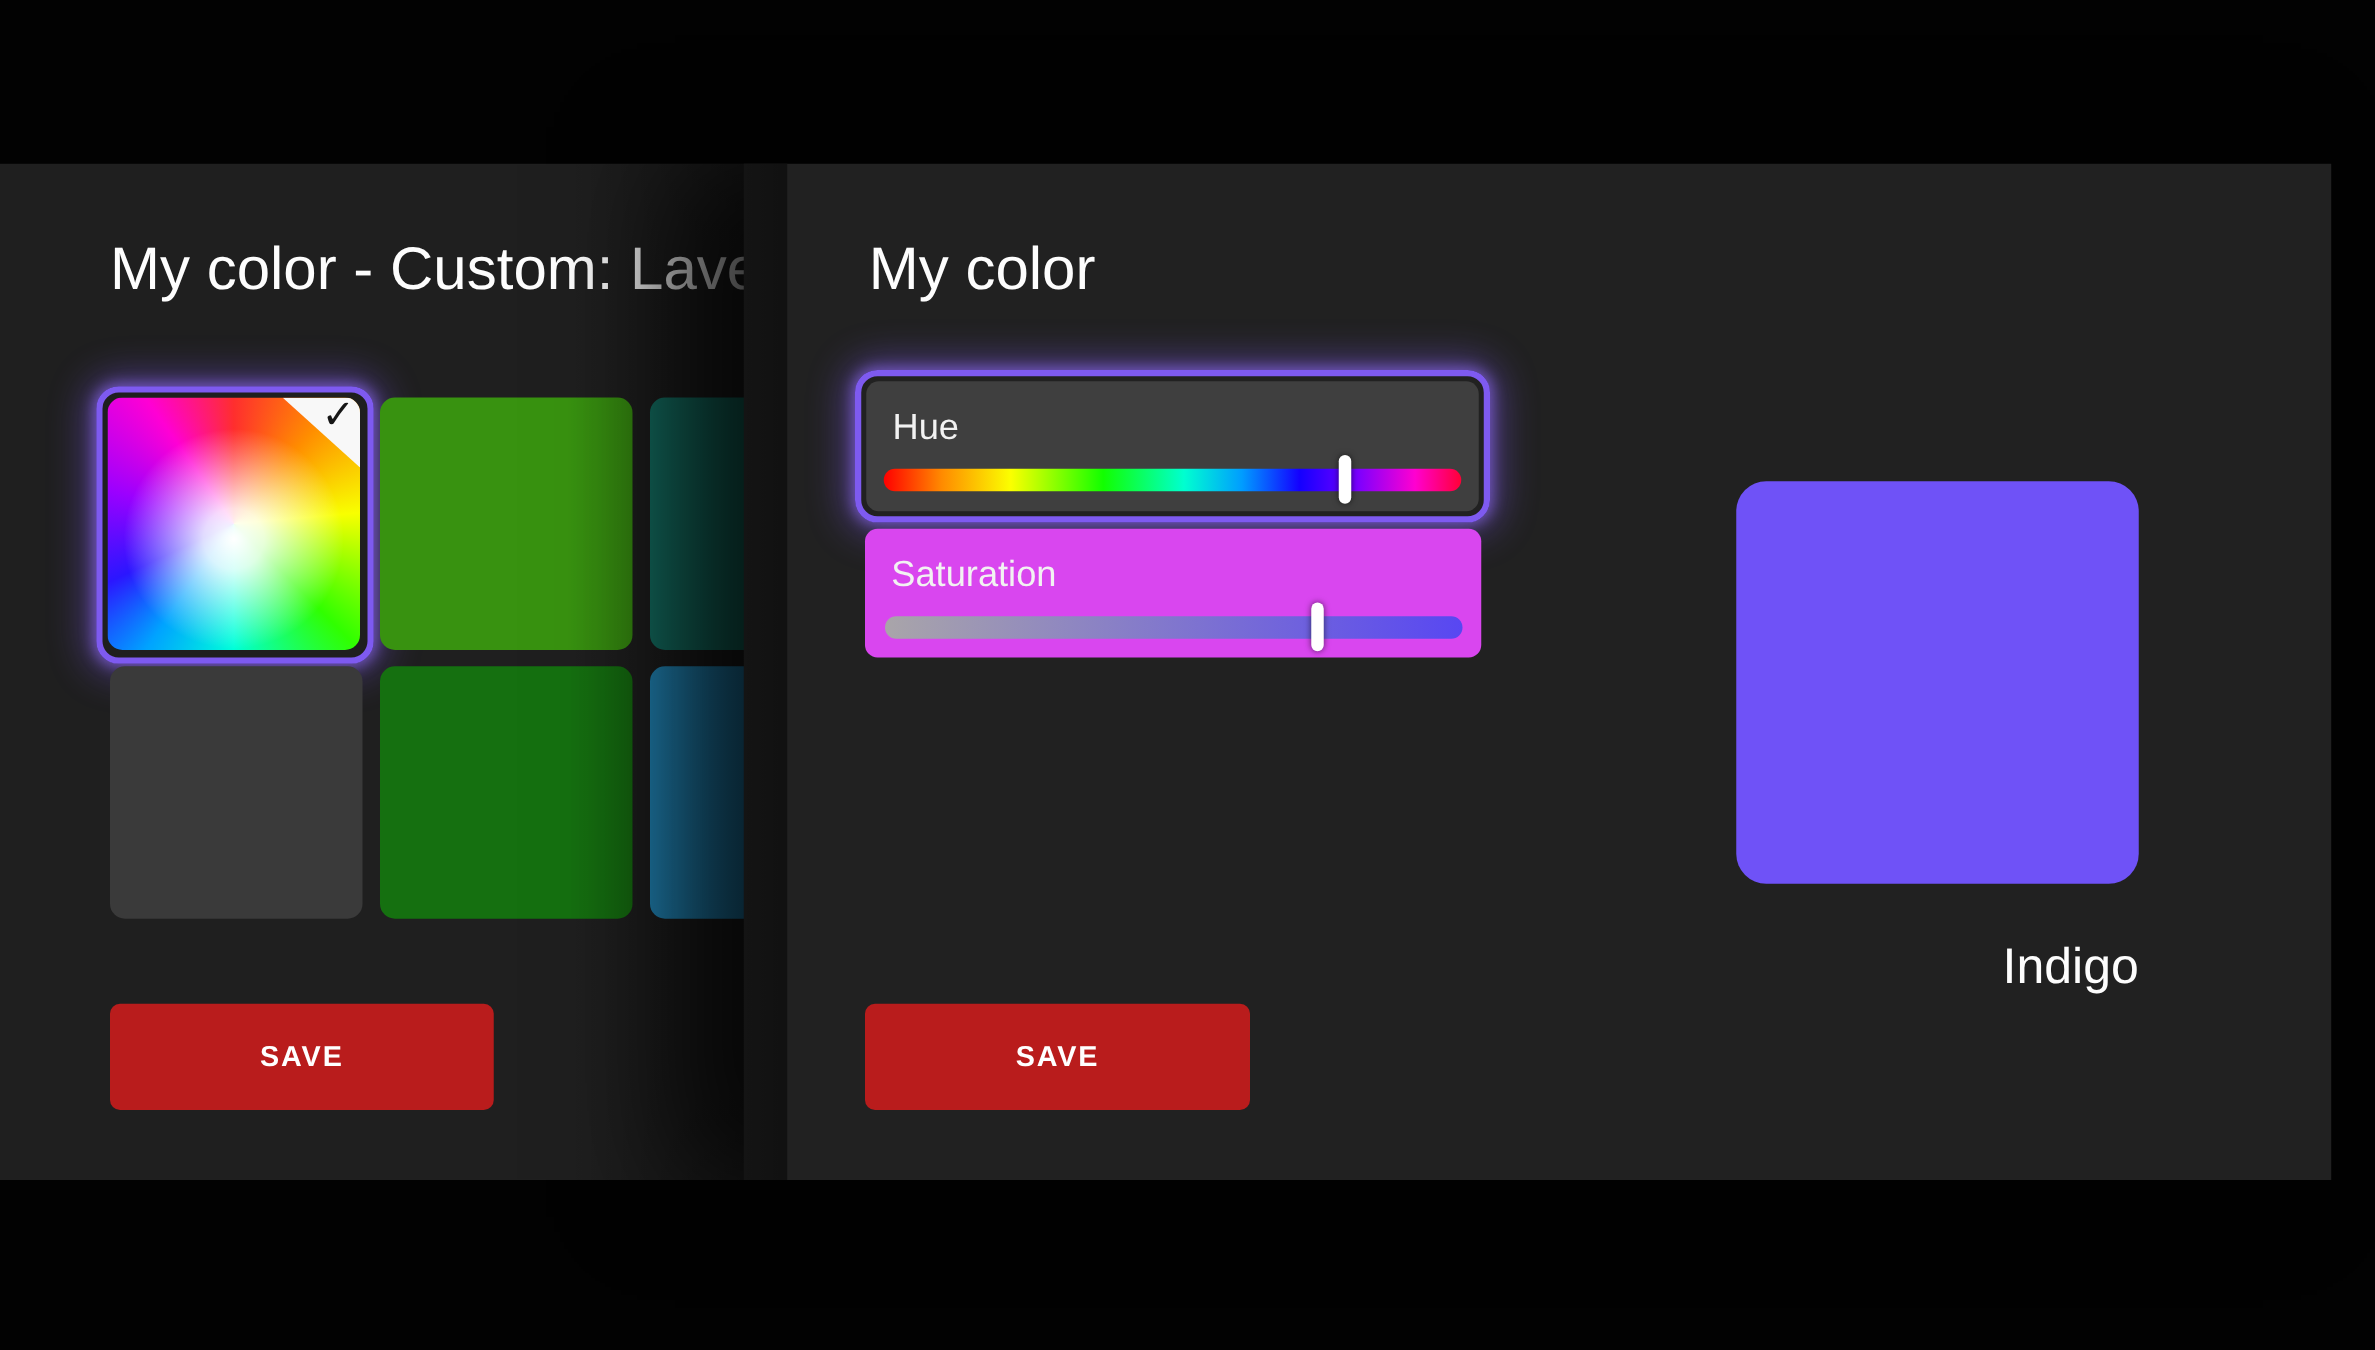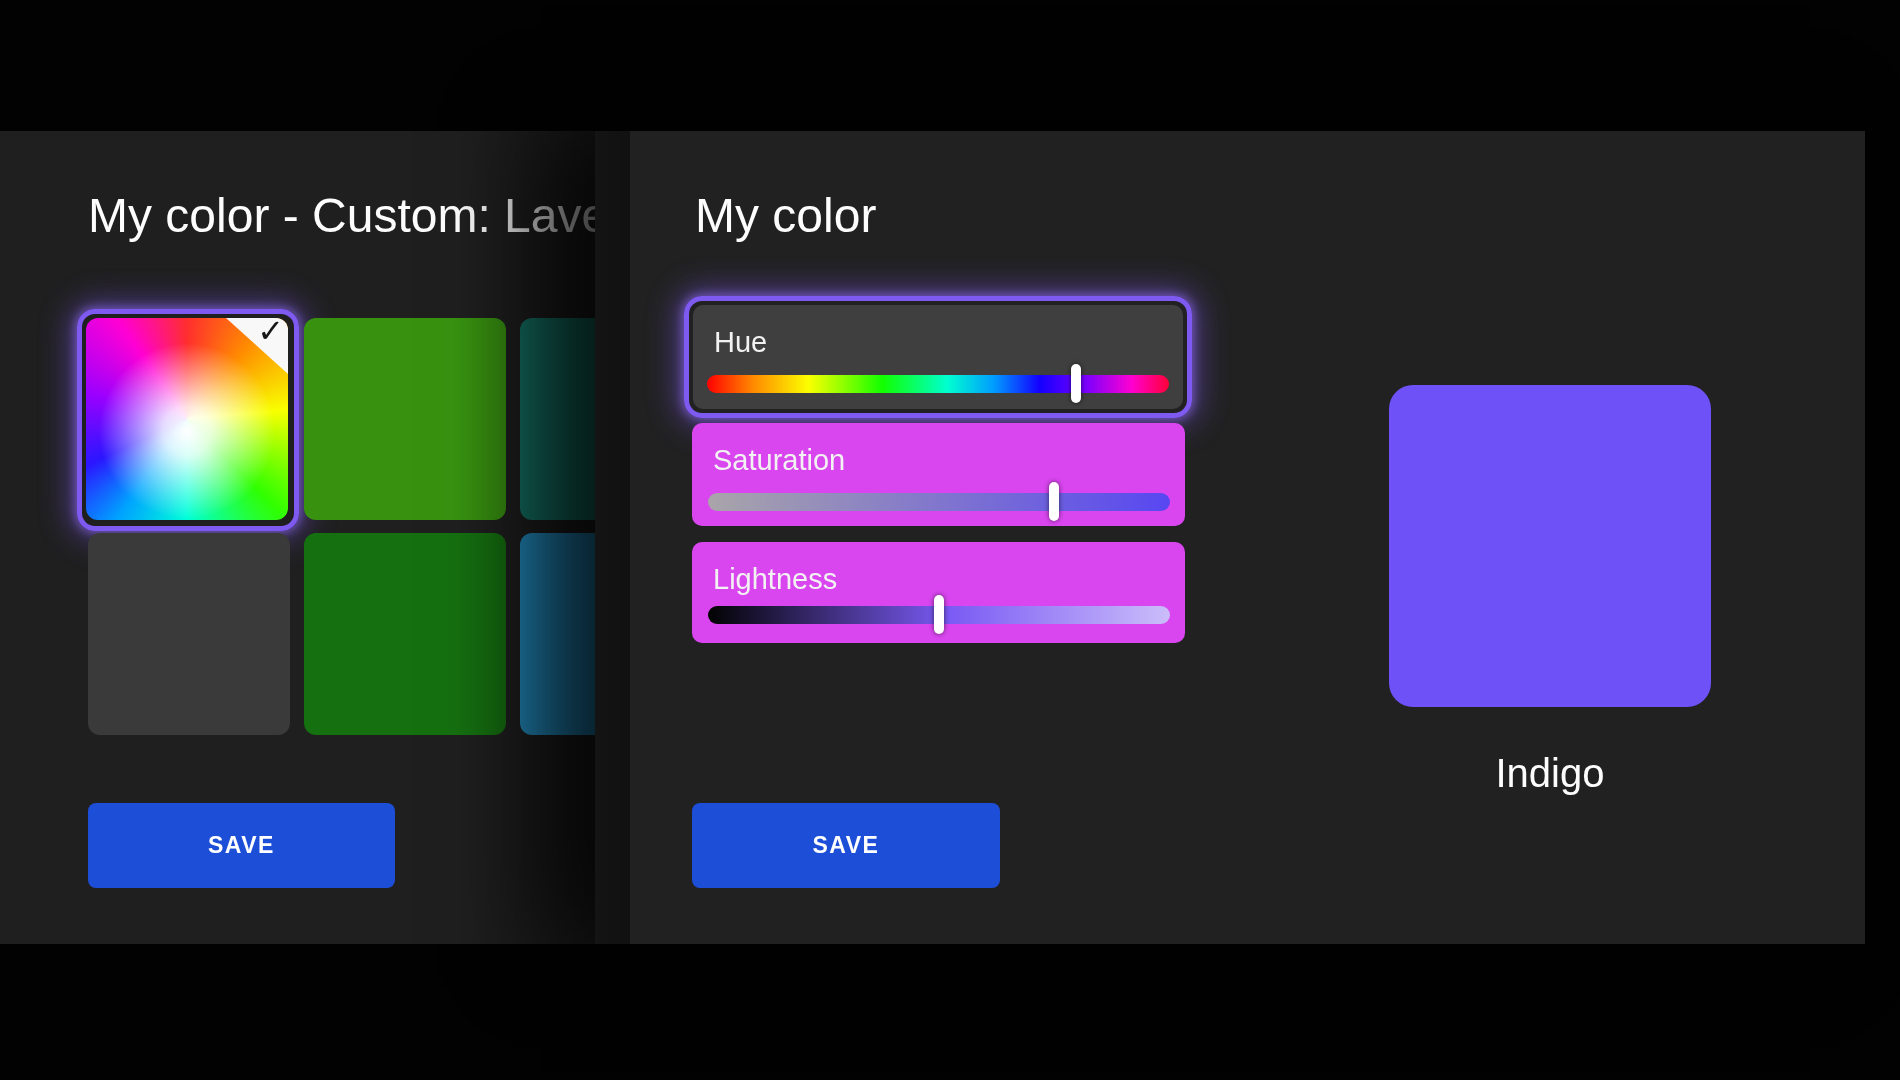--- a/index.html
+++ b/index.html
@@ -62,30 +62,30 @@
   .thumb{position:absolute;top:-11px;width:10px;height:39px;border-radius:5px;background:#fff;
          transform:translateX(-50%);box-shadow:0 0 5px rgba(0,0,0,.6)}
 
   
   #last-card{left:97px;top:522px;width:493px;height:84px;background:#2d2d2d;border-radius:10px}
   .last-label{position:absolute;left:28px;top:50%;transform:translateY(-50%);
               font-size:29px;color:#f2f2f2}
   .mini-swatch{position:absolute;left:422px;top:17px;width:50px;height:50px;border-radius:8px}
 
   
-  .save-btn{position:absolute;top:672px;height:85px;background:#1d4ed8;border:none;border-radius:8px;
+  .save-btn{position:absolute;top:672px;height:85px;background:#b91c1c;border:none;border-radius:8px;
             display:flex;align-items:center;justify-content:center;color:#fff;
             font-family:"Liberation Sans",sans-serif;font-size:23px;font-weight:700;
             letter-spacing:1.5px;cursor:pointer}
   #left-save{left:88px;width:307px}
   #dialog-save{left:97px;width:308px}
 
   
   #preview{position:absolute;left:794px;top:254px;width:322px;height:322px;border-radius:24px}
-  #preview-label{position:absolute;left:794px;top:620px;width:322px;text-align:center;
+  #preview-label{position:absolute;left:794px;top:620px;width:322px;text-align:right;
                  font-size:40px;color:#fdfdfd}
 </style>
 </head>
 <body>
 
 <div class="screen">
 
   <section class="panel" id="left-panel">
     <h1 class="panel-title" id="left-title">My color - Custom: Lavender</h1>
 
@@ -120,26 +120,20 @@
       </div>
     </div>
 
     <div class="card" id="sat-card">
       <div class="card-label">Saturation</div>
       <div class="track saturation">
         <div class="thumb" style="left: 74.9%;"></div>
       </div>
     </div>
 
-    <div class="card" id="light-card">
-      <div class="card-label">Lightness</div>
-      <div class="track lightness">
-        <div class="thumb" style="left: 50.1%;"></div>
-      </div>
-    </div>
 
 
     <button class="save-btn" id="dialog-save">SAVE</button>
 
     <div id="preview" style="background: rgb(111, 82, 247);"></div>
     <div id="preview-label">Indigo</div>
   </section>
 
 </div>
 

